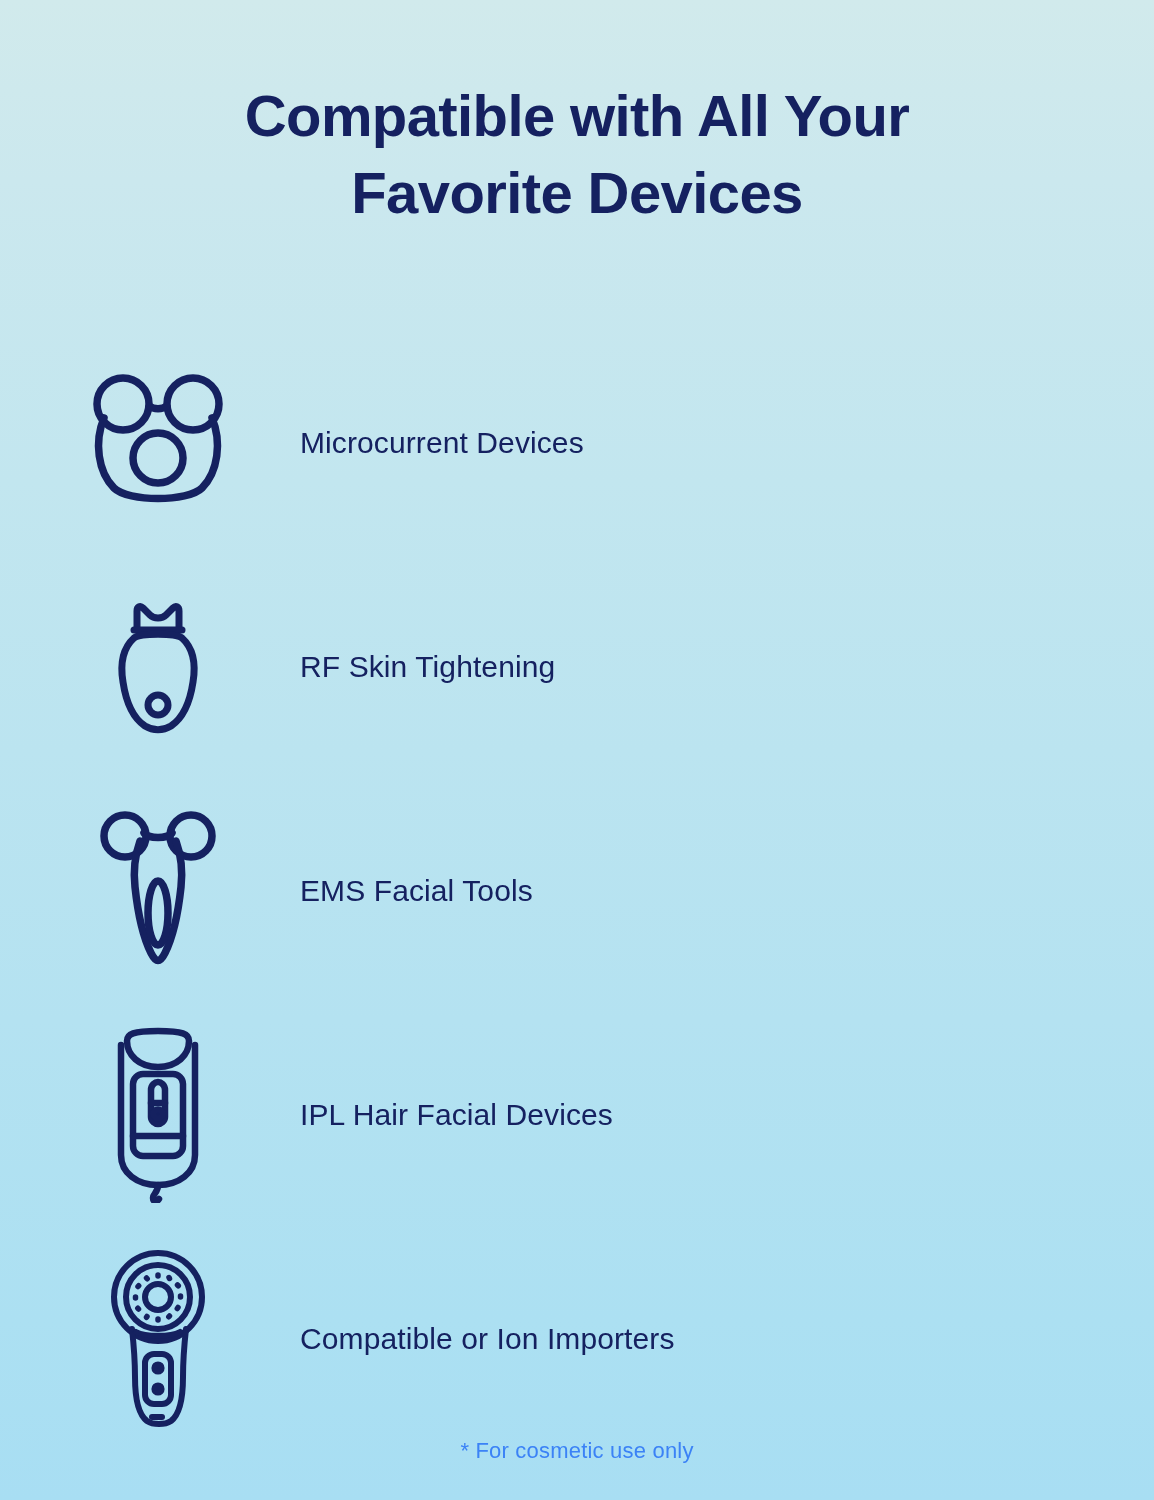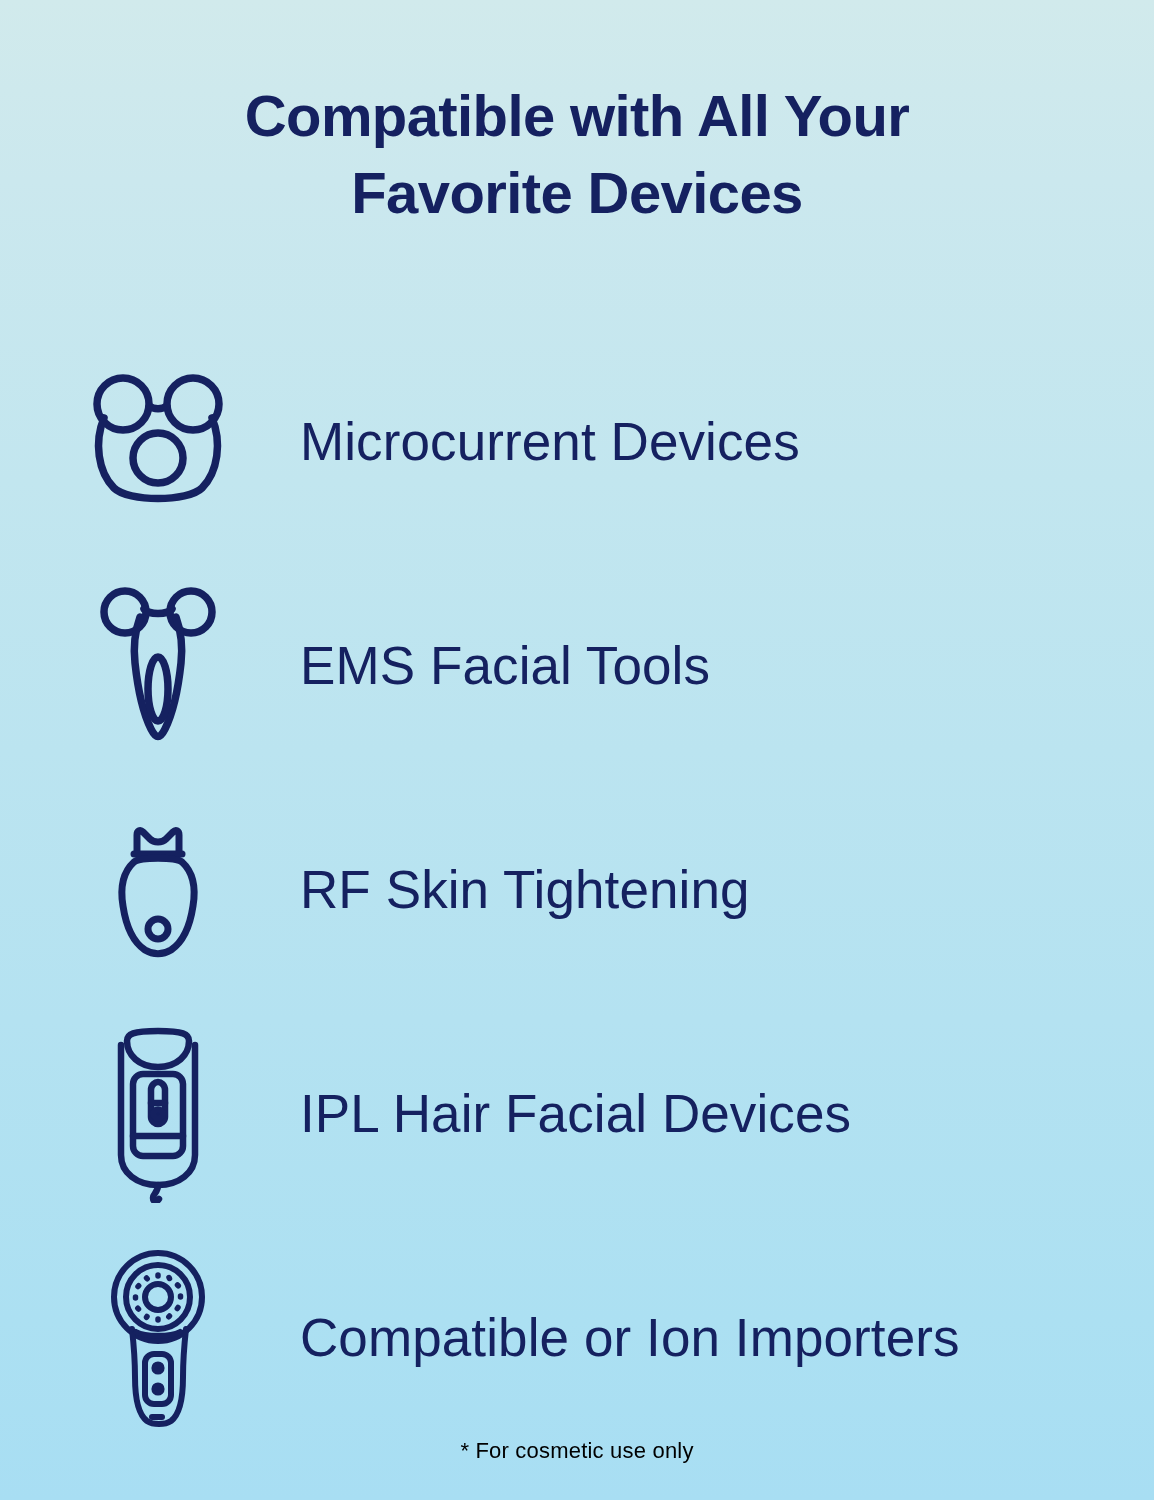--- a/index.html
+++ b/index.html
@@ -73,35 +73,35 @@
     justify-content: center;
     padding-left: 15px;
     box-sizing: border-box;
   }
   .icon-cell svg {
     display: block;
   }
   .device-label {
     color: #152160;
     font-family: "Liberation Sans", sans-serif;
-    font-size: 53px;
+    font-size: 30px;
     font-weight: normal;
     letter-spacing: 0.1px;
     line-height: 1.1;
     white-space: nowrap;
   }
 
   
   .footnote {
     position: absolute;
     bottom: 36px;
     left: 0;
     width: 1154px;
     text-align: center;
-    color: #000000;
+    color: #3b82f6;
     font-family: "Liberation Sans", sans-serif;
     font-size: 22px;
     letter-spacing: 0.2px;
   }
 </style>
 </head>
 <body>
 
 <div class="page">
 
@@ -119,41 +119,41 @@
           <circle cx="66" cy="86" r="25"></circle>
           <path d="M57.4 34.2 C61.5 37.6 70.5 37.6 74.6 34.2"></path>
           <path d="M12 46 C 2 70, 6 100, 22 116 C 36 130, 96 130, 110 116 C 126 100, 130 70, 120 46"></path>
         </svg>
       </div>
       <div class="device-label">Microcurrent Devices</div>
     </li>
 
     <li class="device-row">
       <div class="icon-cell">
+        <svg width="96" height="140" viewBox="0 0 96 140" fill="none" stroke="#152160" stroke-width="7" stroke-linecap="round" stroke-linejoin="round">
+          <path d="M27 34 L27 15 C27 11, 30 9, 33 12 L40 19 C44 23, 52 23, 56 19 L63 12 C66 9, 69 11, 69 15 L69 34"></path>
+          <path d="M24 34 L72 34"></path>
+          <path d="M24 42 C13 52, 10 68, 13 86 C16 106, 23 122, 35 130 C43 135, 53 135, 61 130 C73 122, 80 106, 83 86 C86 68, 83 52, 72 42 C66 37, 30 37, 24 42 Z"></path>
+          <circle cx="48" cy="109" r="10"></circle>
+        </svg>
+      </div>
+      <div class="device-label">RF Skin Tightening</div>
+    </li>
+
+    <li class="device-row">
+      <div class="icon-cell">
         <svg width="118" height="158" viewBox="0 0 118 158" fill="none" stroke="#152160" stroke-width="7.5" stroke-linecap="round" stroke-linejoin="round">
           <circle cx="26" cy="25" r="21"></circle>
           <circle cx="92" cy="25" r="21"></circle>
           <path d="M45 22 C50 28, 68 28, 73 22"></path>
           <path d="M41 30 C 36 44, 34 58, 36 76 C 39 104, 45 128, 52 142 C 57 152, 61 152, 66 142 C 73 128, 79 104, 82 76 C 84 58, 82 44, 77 30"></path>
           <ellipse cx="59" cy="102" rx="10" ry="32"></ellipse>
         </svg>
       </div>
       <div class="device-label">EMS Facial Tools</div>
-    </li>
-
-    <li class="device-row">
-      <div class="icon-cell">
-        <svg width="96" height="140" viewBox="0 0 96 140" fill="none" stroke="#152160" stroke-width="7" stroke-linecap="round" stroke-linejoin="round">
-          <path d="M27 34 L27 15 C27 11, 30 9, 33 12 L40 19 C44 23, 52 23, 56 19 L63 12 C66 9, 69 11, 69 15 L69 34"></path>
-          <path d="M24 34 L72 34"></path>
-          <path d="M24 42 C13 52, 10 68, 13 86 C16 106, 23 122, 35 130 C43 135, 53 135, 61 130 C73 122, 80 106, 83 86 C86 68, 83 52, 72 42 C66 37, 30 37, 24 42 Z"></path>
-          <circle cx="48" cy="109" r="10"></circle>
-        </svg>
-      </div>
-      <div class="device-label">RF Skin Tightening</div>
     </li>
 
     <li class="device-row">
       <div class="icon-cell">
         <svg width="98" height="178" viewBox="0 0 98 178" fill="none" stroke="#152160" stroke-width="6.5" stroke-linecap="round" stroke-linejoin="round">
           <path d="M18 16 C18 9, 24 6, 49 6 C74 6, 80 9, 80 16 C80 30, 68 42, 49 42 C30 42, 18 30, 18 16 Z"></path>
           <path d="M12 20 L12 130 C12 148, 28 160, 49 160 C70 160, 86 148, 86 130 L86 20"></path>
           <rect x="24" y="49" width="50" height="82" rx="10"></rect>
           <path d="M24 111 L74 111"></path>
           <path d="M42 65 C42 60, 46 57, 49 57 C52 57, 56 60, 56 65 L56 92 C56 96, 52 99, 49 99 C46 99, 42 96, 42 92 Z"></path>

